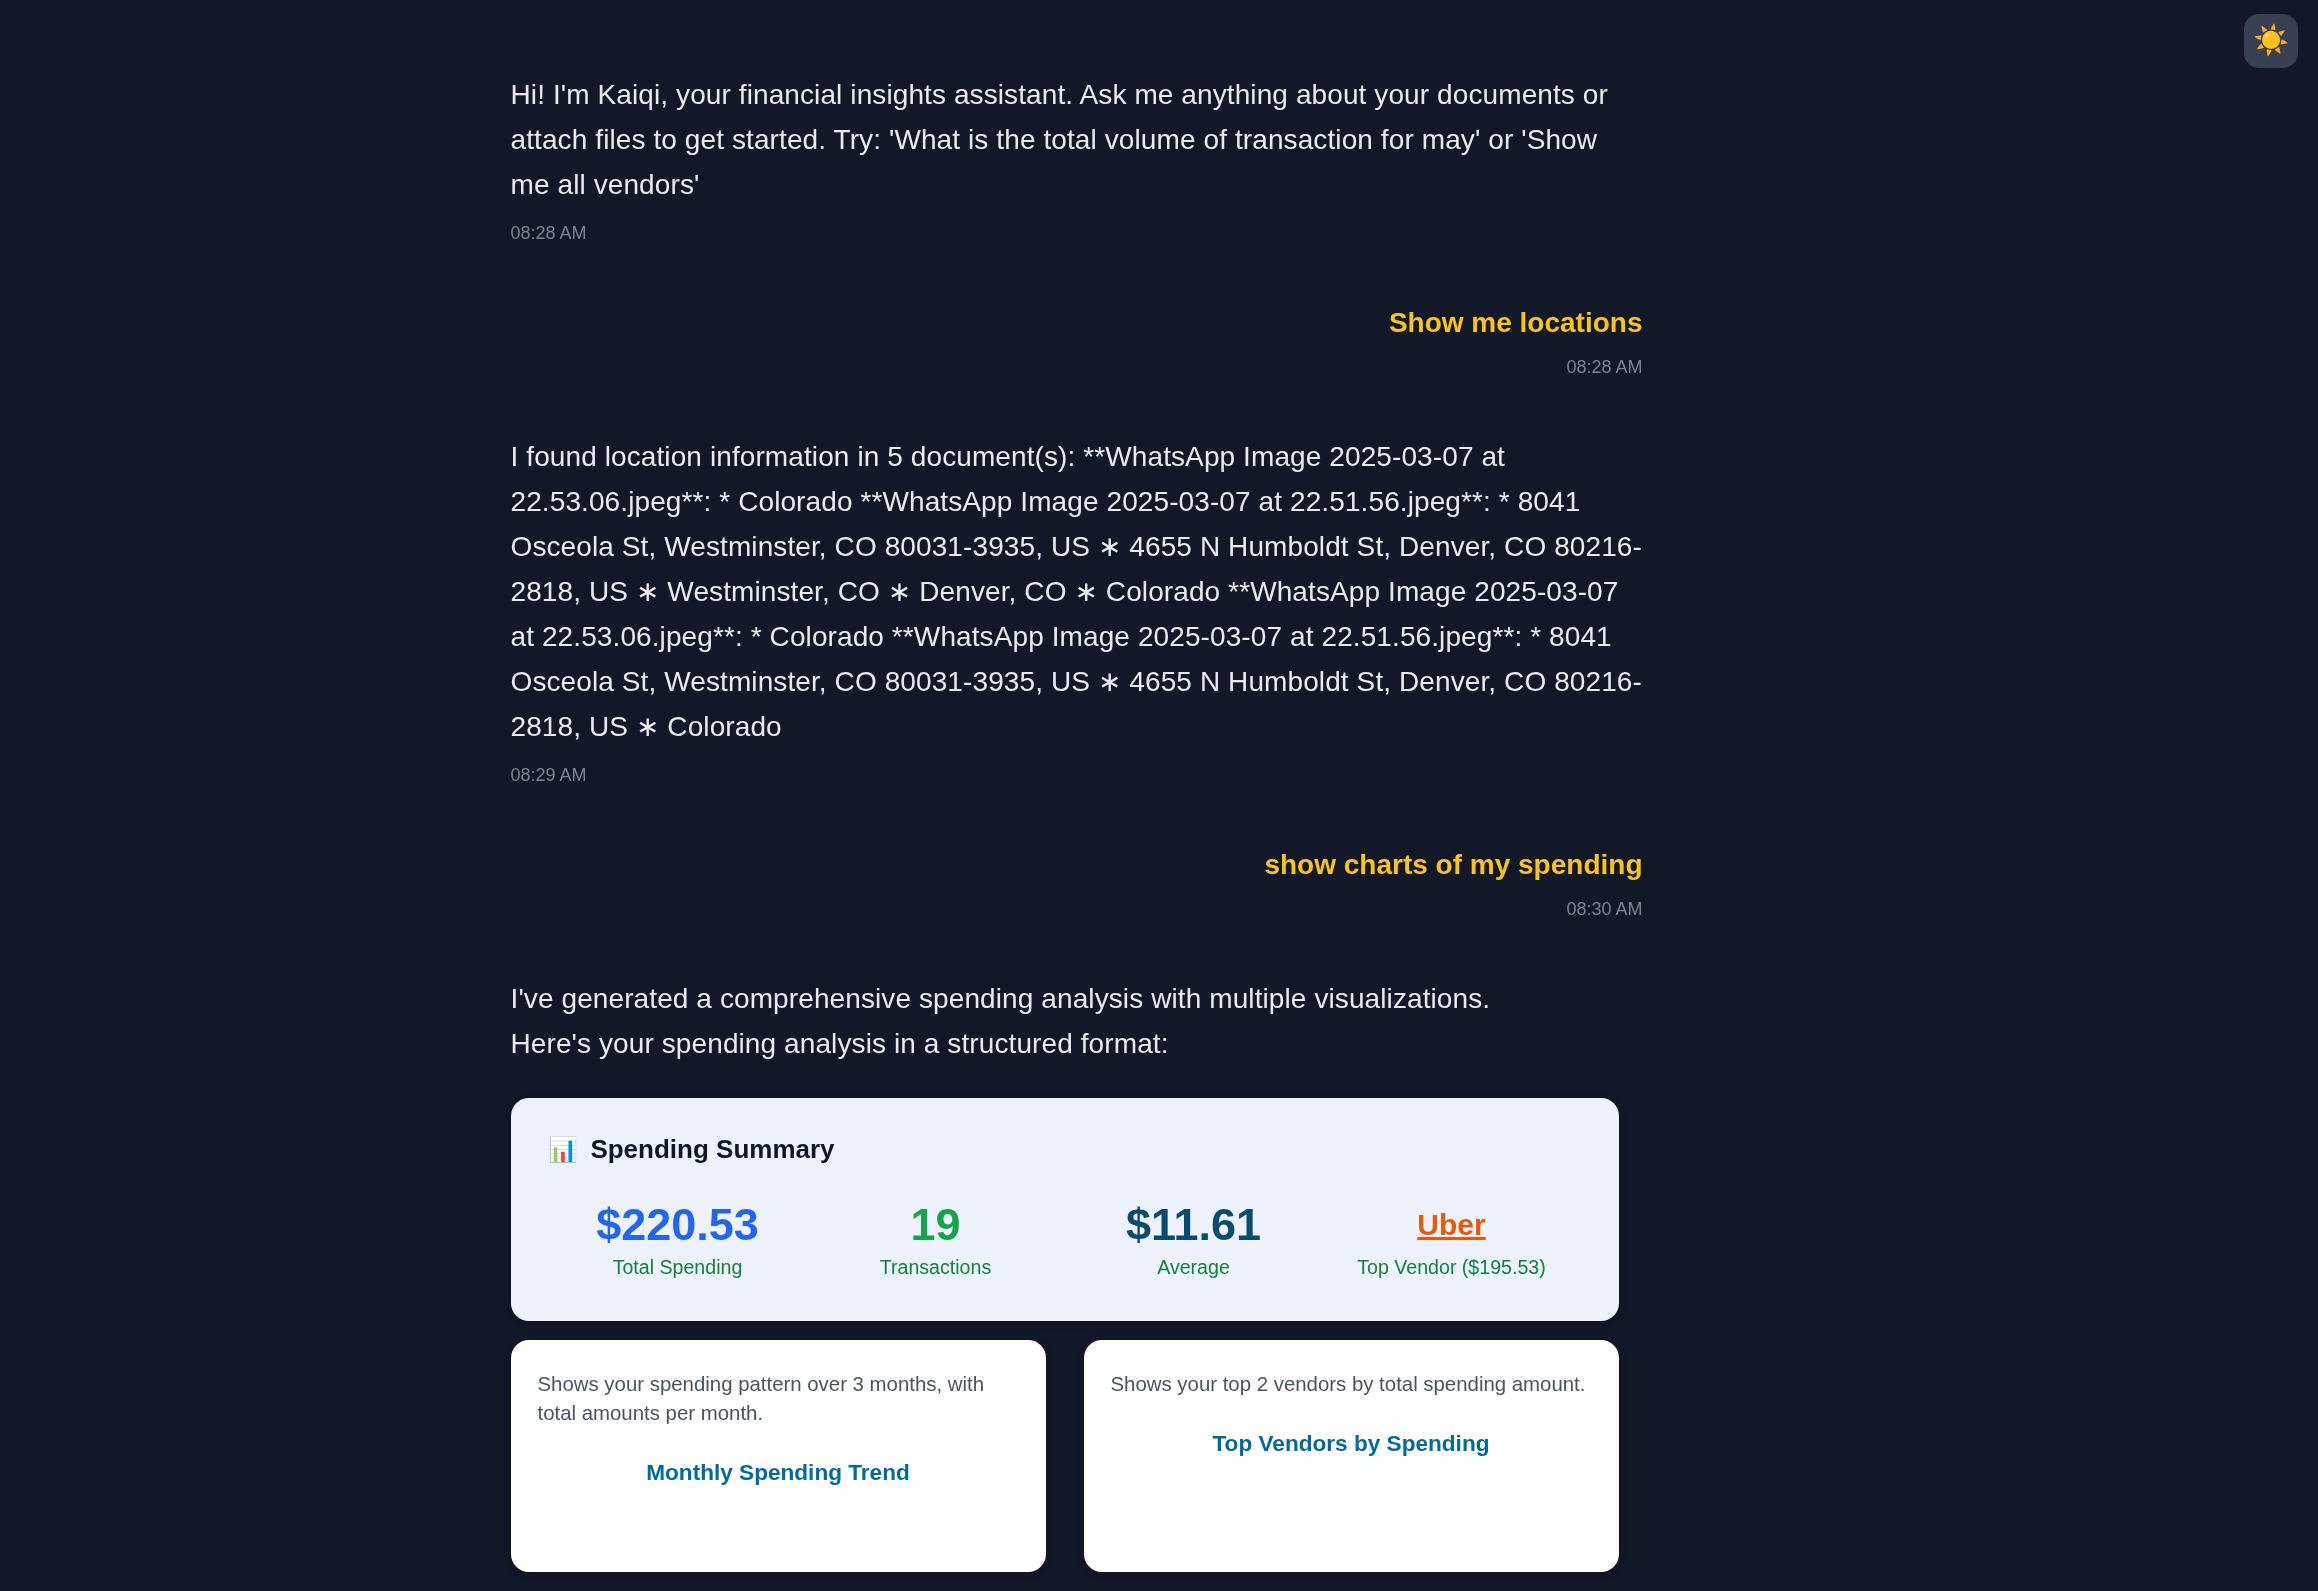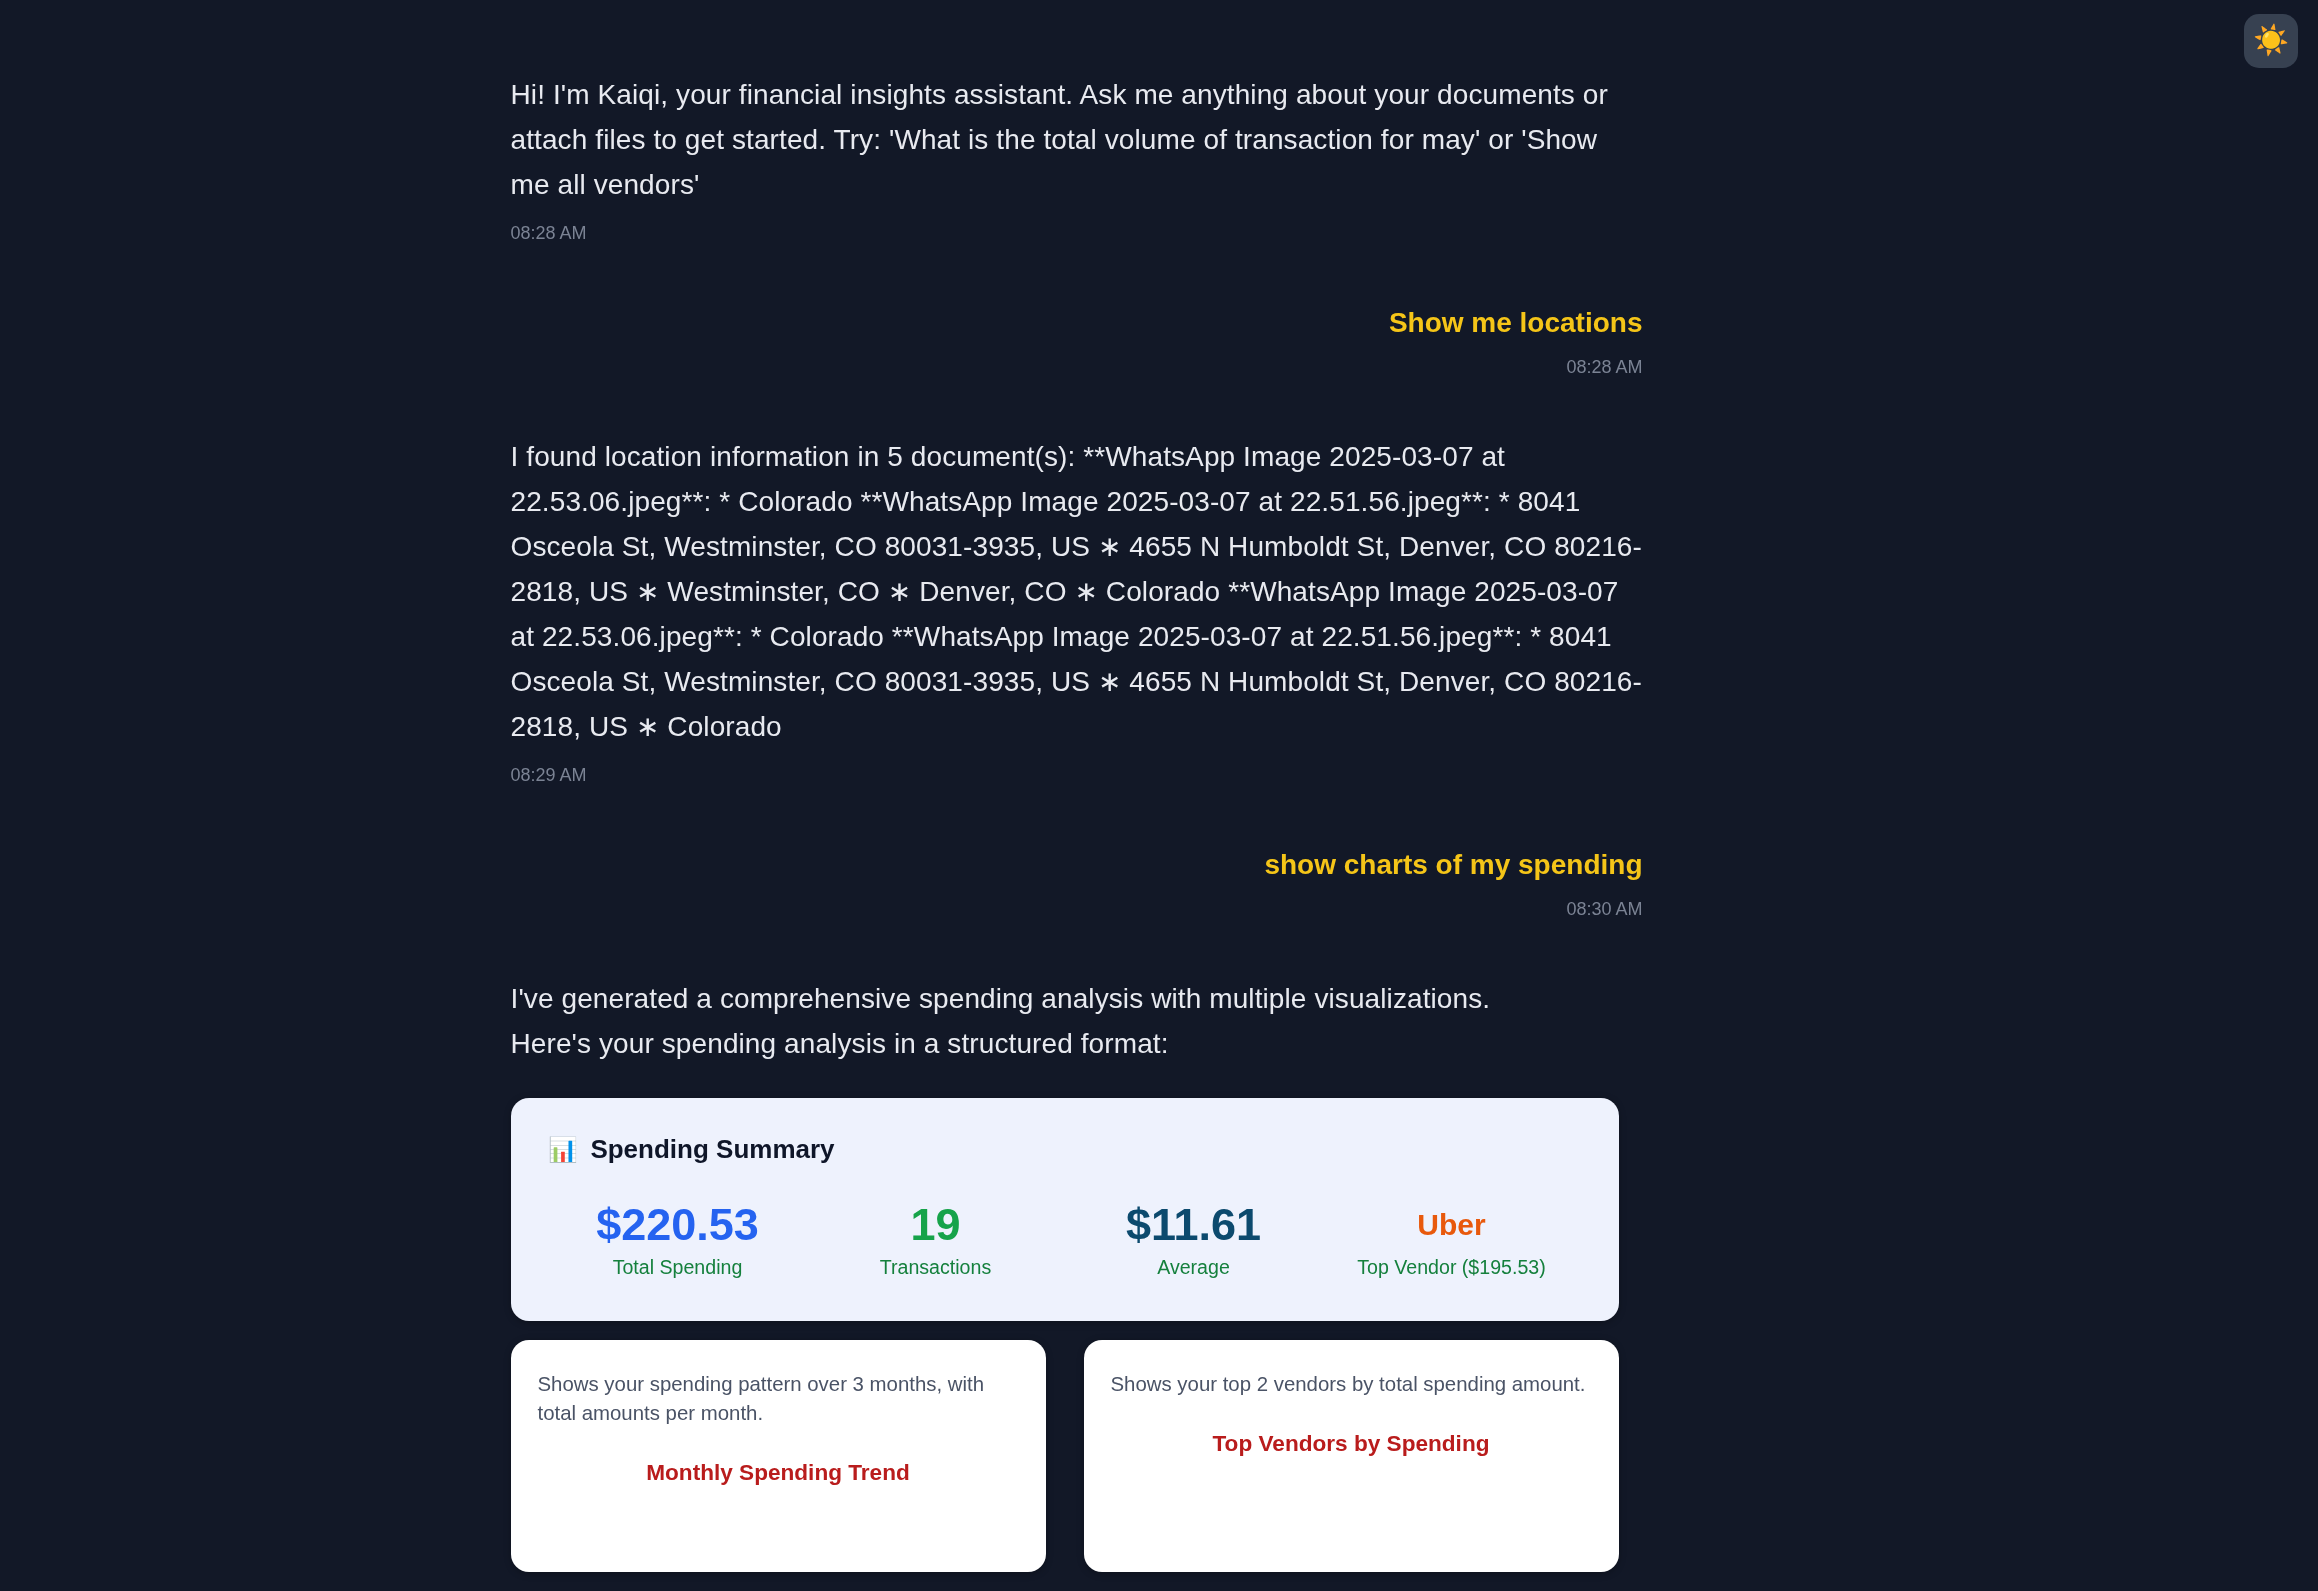--- a/index.html
+++ b/index.html
@@ -127,21 +127,21 @@
   .stat-label {
     font-size:19.6px;
     color:#15803d;
     margin-top:9px;
     line-height:24px;
   }
 
   .stat-value.total  { color:#2563f0; }
   .stat-value.count  { color:#16a34a; }
   .stat-value.avg    { color:#0c4a6e; }
-  .stat-value.vendor { color:#e8590c; font-size:30px; }
+  .stat-value.vendor { color:#e8590c; font-size:30px;text-decoration:underline; }
 
   
   .charts-row {
     display:flex;
     gap:38px;
     margin-top:19px;
   }
 
   .chart-card {
     width:535px;
@@ -155,21 +155,21 @@
 
   .chart-desc {
     font-size:20.4px;
     line-height:29px;
     color:#4a5366;
   }
 
   .chart-heading {
     font-size:22.6px;
     font-weight:700;
-    color:#b91c1c;
+    color:#0369a1;
     text-align:center;
     margin-top:32px;
   }
 
   .chart-plot {
     margin-top:39px;
     display:flex;
     align-items:flex-end;
     justify-content:center;
     gap:35px;

